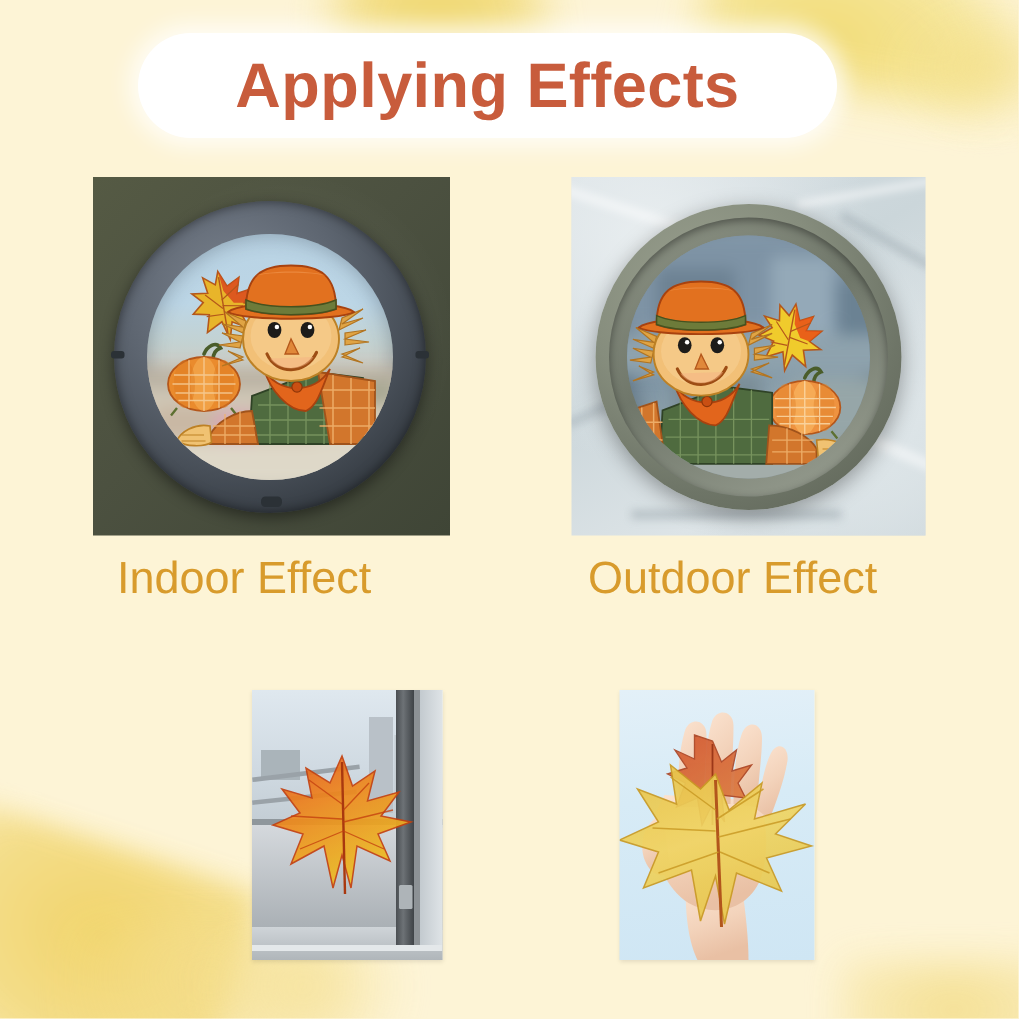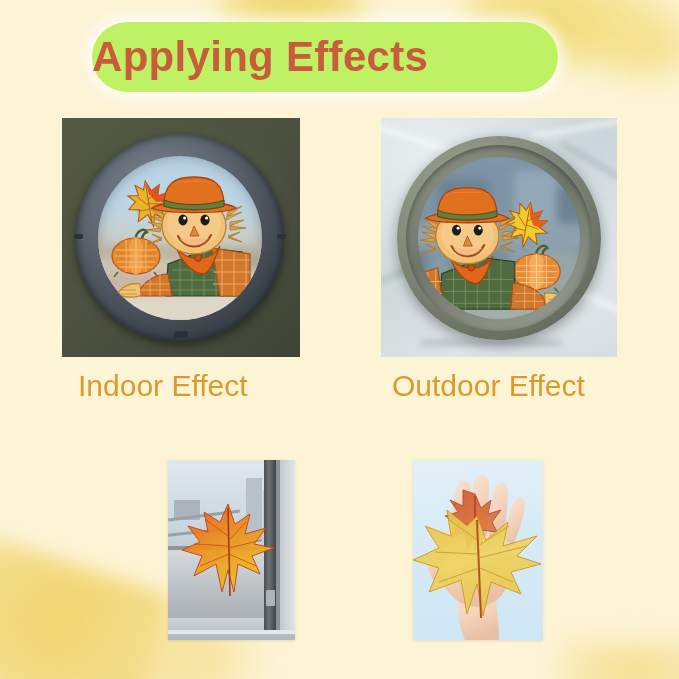--- a/index.html
+++ b/index.html
@@ -71,25 +71,26 @@
     left: 560px; top: 640px;
     background: radial-gradient(ellipse at 40% 30%, #f3dc86 0%, rgba(253,245,218,0) 78%);
     filter: blur(12px);
   }
 
   
   .title-pill {
     position: absolute;
     left: 92px; top: 22px;
     width: 466px; height: 70px;
-    background: #bef264;
+    background: #ffffff;
     border-radius: 36px;
     box-shadow: 0 0 14px 6px rgba(255,255,255,.75);
     display: flex;
     align-items: center;
+    justify-content: center;
   }
   .title-pill .t {
     font-size: 42px;
     font-weight: 600;
     letter-spacing: .3px;
     color: #c85c3c;
     line-height: 1;
     white-space: nowrap;
   }
 

